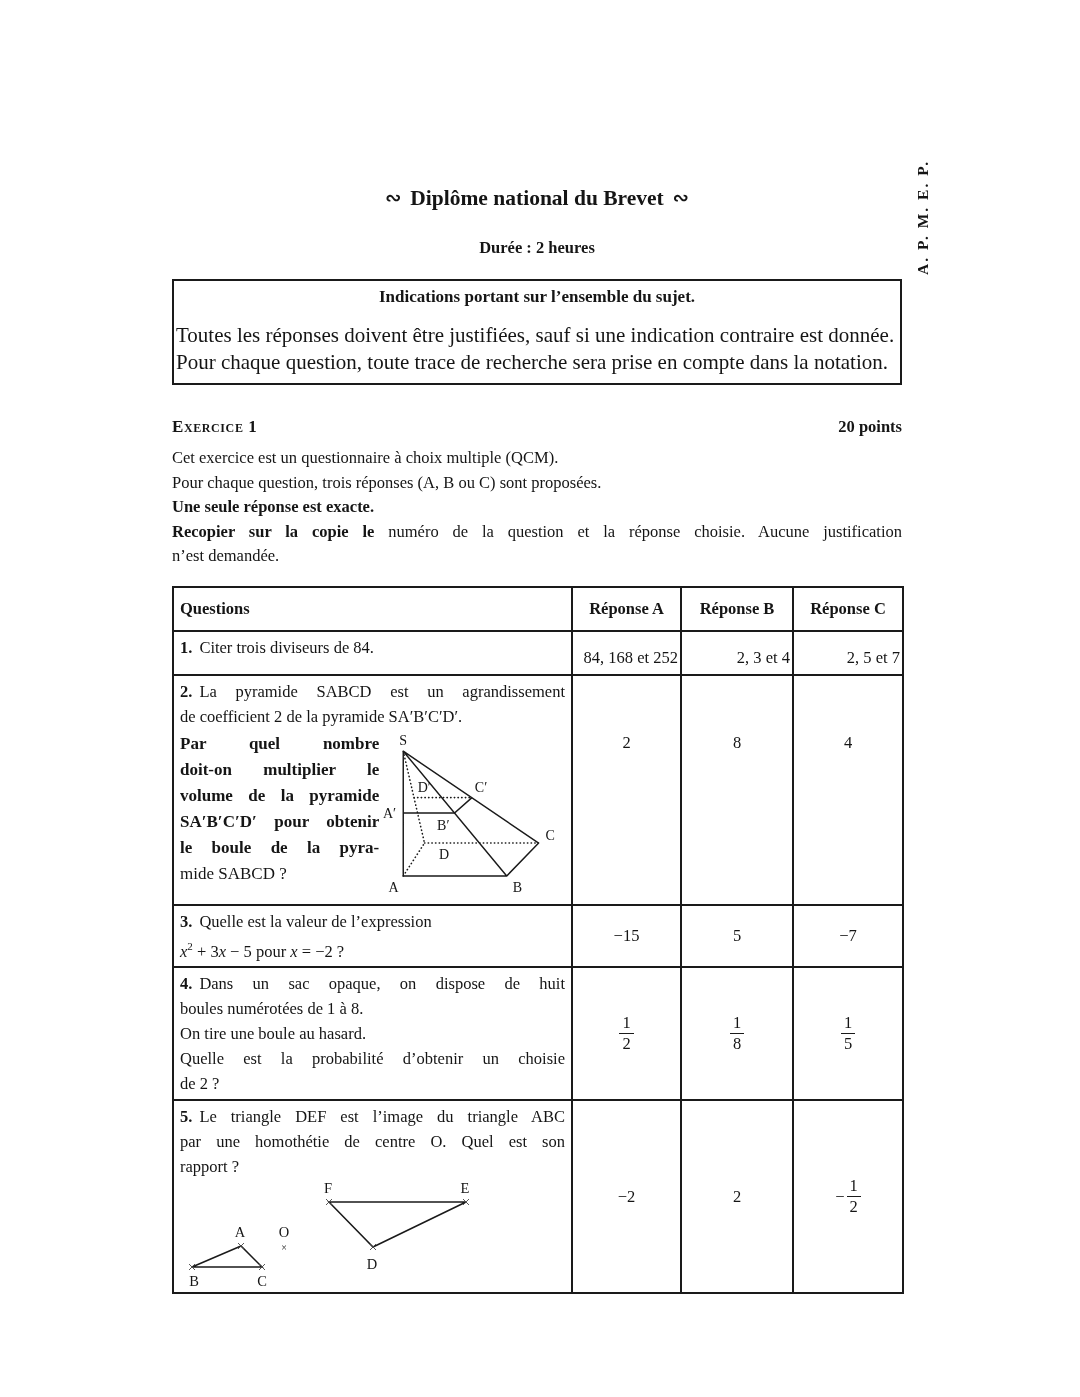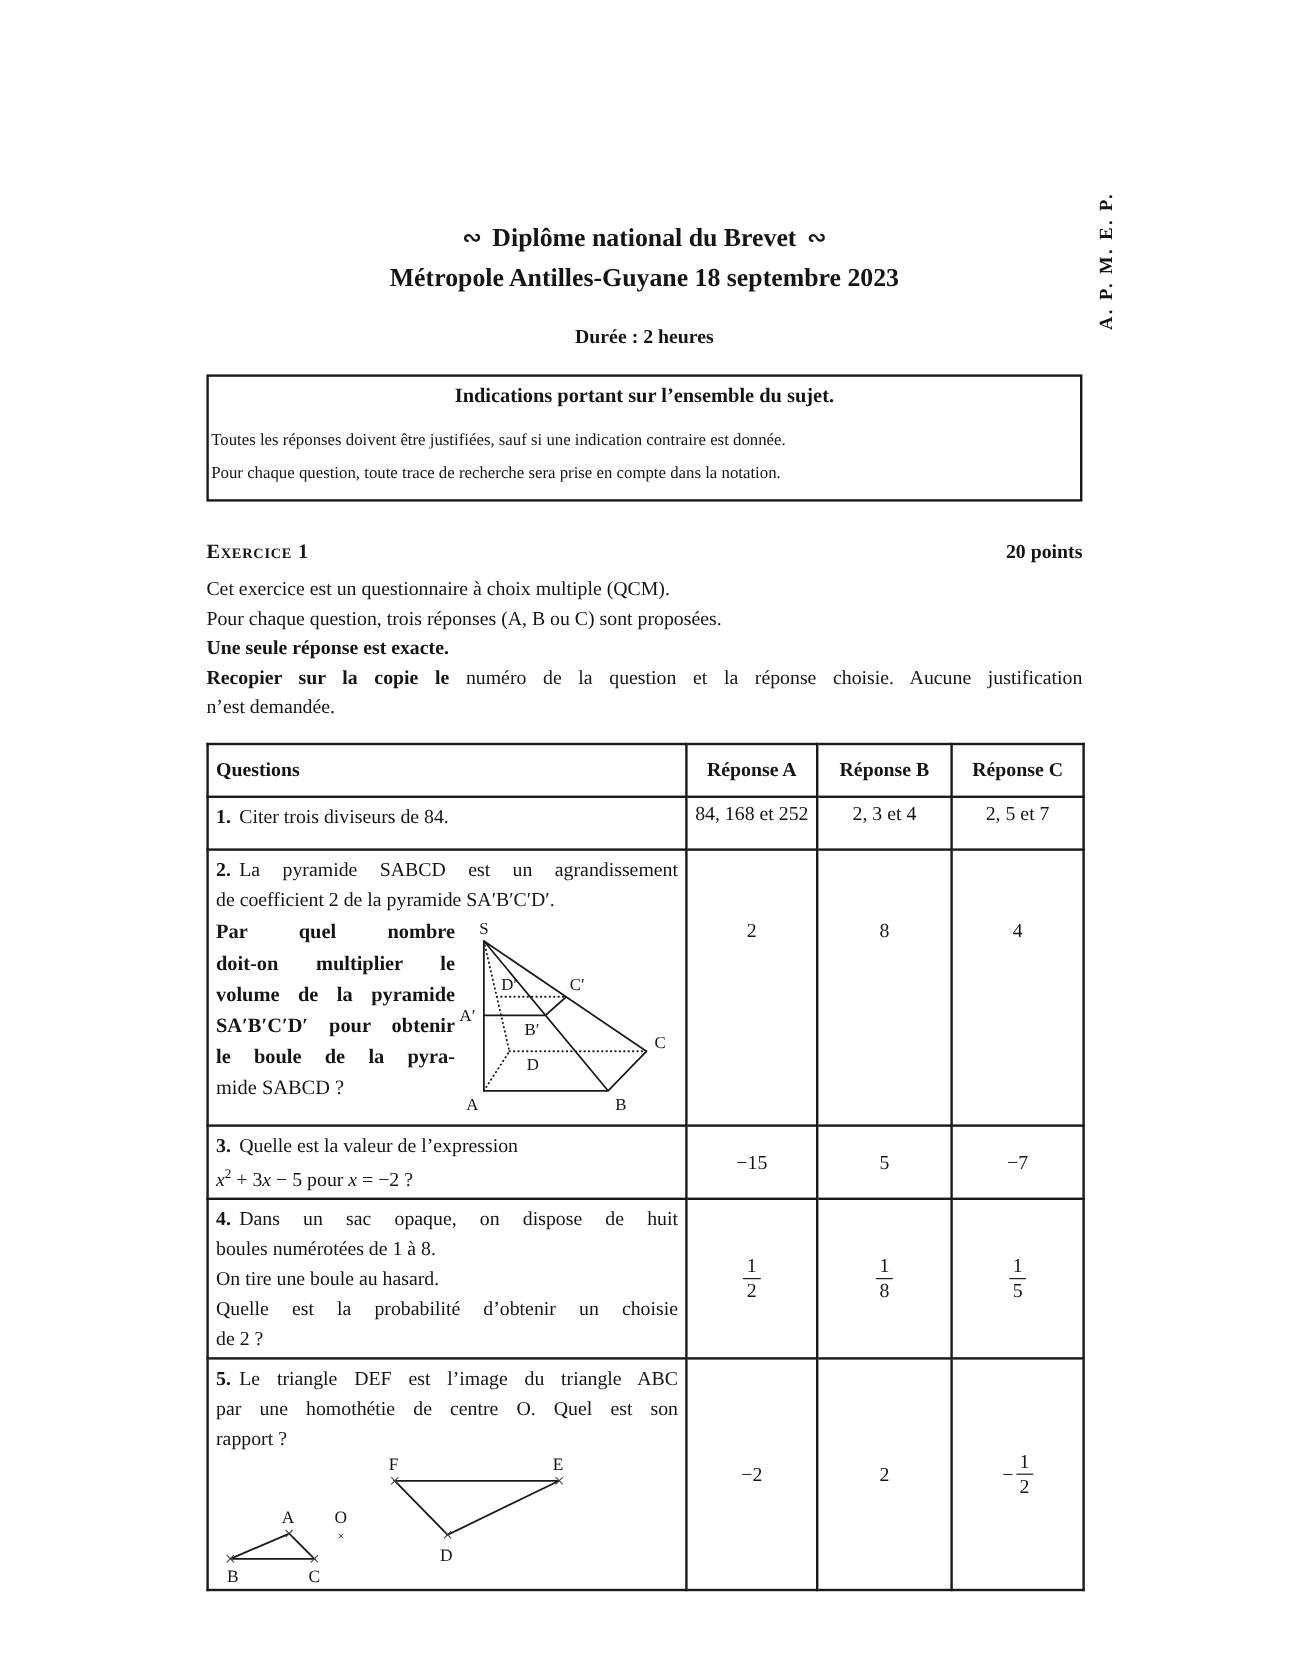--- a/index.html
+++ b/index.html
@@ -16,39 +16,39 @@
   }
   .content { position:absolute; left:172px; top:0; width:730px; }
 
   .title { margin-top:186px; text-align:center; font-weight:bold; font-size:21.5px; }
   .ornament { font-family:"DejaVu Sans", sans-serif; font-size:19px; padding:0 9px; position:relative; top:-1px; }
   .subtitle { margin-top:8px; text-align:center; font-weight:bold; font-size:21.5px; }
   .duration { margin-top:27px; text-align:center; font-weight:bold; font-size:16.5px; }
 
   .indications { margin-top:21px; border:2px solid #1a1a1a; padding:6px 2px 8px 2px; }
   .ind-title { text-align:center; font-weight:bold; font-size:17px; }
-  .ind-body { margin-top:15px; font-size:14px; line-height:26.5px;font-family:Liberation Serif, serif; }
+  .ind-body { margin-top:15px; font-size:21px; line-height:26.5px;font-family:Liberation Serif, serif; }
 
   .exercise-header { margin-top:32px; display:flex; justify-content:space-between; align-items:flex-end; }
   .exercise-label { font-weight:bold; font-size:17px; font-variant:small-caps; letter-spacing:0.6px; }
   .exercise-points { font-weight:bold; font-size:16.5px; }
 
   .intro { margin-top:9px; line-height:24.6px; }
   .intro p { margin:0; }
   .bold { font-weight:bold; }
   .jl { text-align:justify; text-align-last:justify; }
 
   table.qcm { margin-top:17px; border-collapse:collapse; table-layout:fixed; width:730px; }
   table.qcm th, table.qcm td { border:2px solid #1a1a1a; font-size:16.5px; }
   th.qh { text-align:left; padding:2px 6px; font-size:16.8px; }
   th.ah { text-align:center; padding:2px 2px; font-size:16.8px; }
   td.qcell { vertical-align:top; padding:3px 6px 3px 6px; line-height:25px; }
   td.acell { text-align:center; vertical-align:middle; padding:0 2px; }
   tr.r1 td.acell, tr.r2 td.acell { vertical-align:top; }
-  tr.r1 td.acell { padding-top:1px; line-height:24px; }
+  tr.r1 td.acell { padding-top:14px; line-height:24px;text-align:right; }
   tr.r2 td.acell { padding-top:57px; }
   .qnum { font-weight:bold; margin-right:7px; }
 
   .q2-flex { display:flex; align-items:flex-start; margin-top:2px; }
   .q2-side { width:206px; font-size:17px; line-height:26px; margin-right:2px; }
   .q2-side .jline { text-align:justify; text-align-last:justify;font-weight:bold; }
   .q2-side .lline { text-align:left; }
   .fig { display:block; }
   .fig text { font-family:"Liberation Serif", serif; font-size:14.5px; fill:#151515; font-style:normal; }
   .solid { stroke:#1a1a1a; stroke-width:1.5; fill:none; }
@@ -67,21 +67,20 @@
 <body>
 
 <div class="page">
 
   <div class="apmep">A. P. M. E. P.</div>
 
   <div class="content">
 
     <div class="title"><span class="ornament">∾</span><span>Diplôme national du Brevet</span><span class="ornament">∾</span></div>
 
-    <div class="subtitle">Métropole Antilles-Guyane 18 septembre 2023</div>
 
     <div class="duration">Durée : 2 heures</div>
 
     <div class="indications">
       <div class="ind-title">Indications portant sur l’ensemble du sujet.</div>
       <div class="ind-body">
         <div>Toutes les réponses doivent être justifiées, sauf si une indication contraire est donnée.</div>
         <div>Pour chaque question, toute trace de recherche sera prise en compte dans la notation.</div>
       </div>
     </div>

